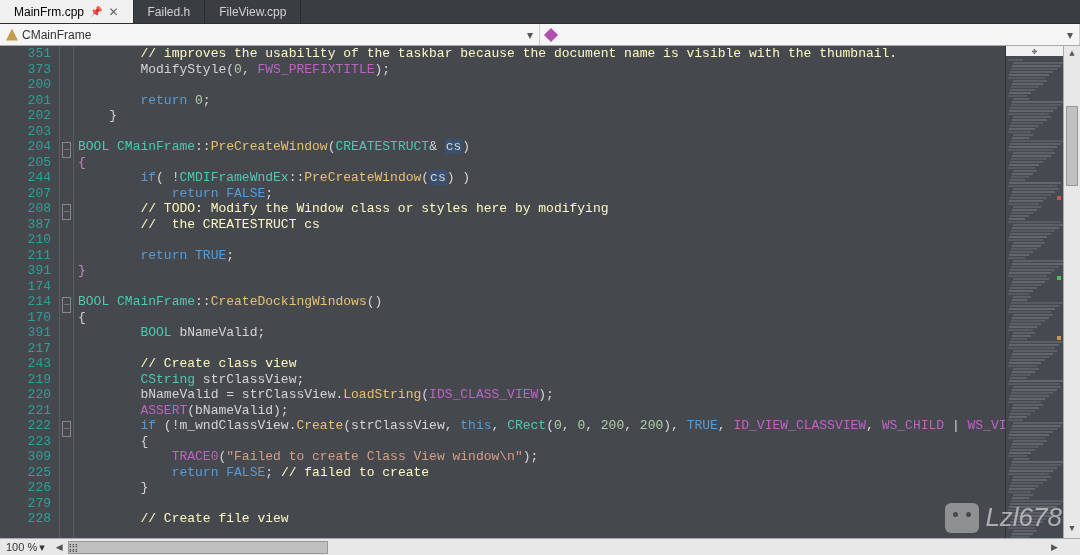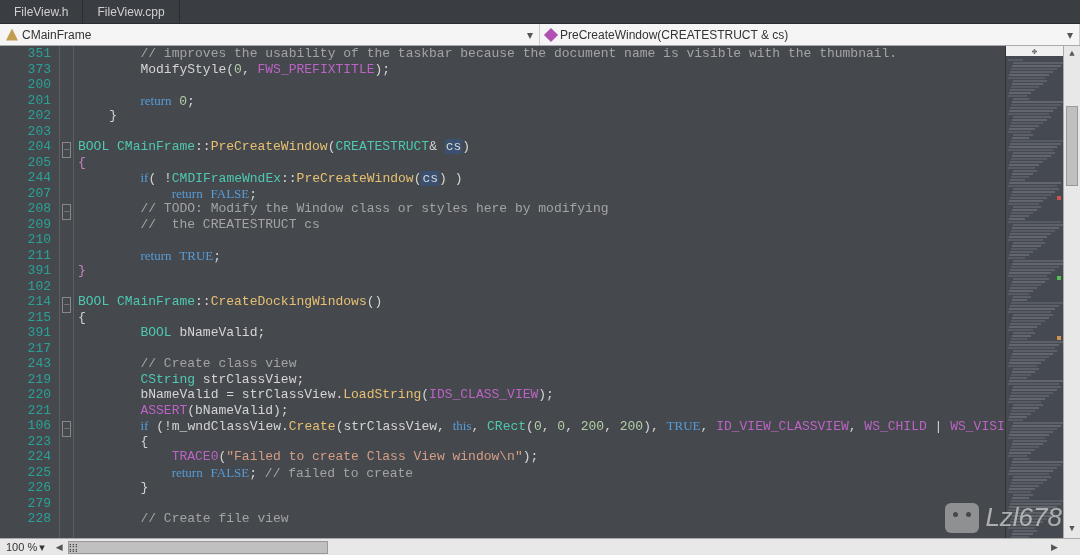--- a/index.html
+++ b/index.html
@@ -155,22 +155,22 @@
   height: 15px;
   background: #e8e8e8;
   position: relative;
   display: flex;
 }
 .sb-h-arr { width: 17px; text-align: center; color: #555; cursor: pointer; font-size: 9px; line-height: 15px; }
 .sb-h-track { flex: 1; position: relative; }
 .sb-h-thumb { position: absolute; top: 1px; bottom: 1px; left: 0; width: 260px; background: #c0c0c0; border: 1px solid #999; }
 .corner { width: 17px; height: 17px; background: #e8e8e8; }
 
-.c-comment { color: #a3a3a3; }
-.c-keyword { color: #569cd6; font-family: Liberation Serif, serif; }
+.c-comment { color: #fef9c3; }
+.c-keyword { color: #569cd6; }
 .c-type { color: #4ec9b0; }
 .c-func { color: #e8c070; }
 .c-string { color: #d69d85; }
 .c-num { color: #b5cea8; }
 .c-macro { color: #bd63c5; text-align: center; }
 .c-hl { background: #3a5070; padding: 0 1px; }
 .c-brace { color: #c586c0; }
 .watermark {
   position: absolute;
   right: 18px;
@@ -195,70 +195,74 @@
   width: 5px; height: 5px; background: #45494e;
   border-radius: 50%; top: 9px;
 }
 .wm-icon::before { left: 8px; }
 .wm-icon::after { right: 8px; }
 </style>
 </head>
 <body>
 
 <div class="tabs">
+  <div class="tab active">
+    <span>MainFrm.cpp</span>
+    <span class="pin">📌</span>
+    <span class="close">✕</span>
+  </div>
   <div class="tab">
-    <span>FileView.h</span>
+    <span>Failed.h</span>
   </div>
   <div class="tab">
     <span>FileView.cpp</span>
   </div>
 </div>
 
 <div class="nav-bar">
   <div class="nav-item">
     <span class="class-icon"></span>
     <span>CMainFrame</span>
     <span class="dd">▾</span>
   </div>
   <div class="nav-item">
     <span class="method-icon"></span>
-    <span>PreCreateWindow(CREATESTRUCT &amp; cs)</span>
     <span class="dd">▾</span>
   </div>
 </div>
 
 <div class="editor">
   <div class="gutter" id="gutter">
       <div class="ln">351</div>
       <div class="ln">373</div>
       <div class="ln">200</div>
       <div class="ln">201</div>
       <div class="ln">202</div>
       <div class="ln">203</div>
       <div class="ln">204</div>
       <div class="ln">205</div>
       <div class="ln">244</div>
       <div class="ln">207</div>
       <div class="ln">208</div>
-      <div class="ln">209</div>
+      <div class="ln">387</div>
       <div class="ln">210</div>
       <div class="ln">211</div>
       <div class="ln">391</div>
-      <div class="ln">102</div>
+      <div class="ln">174</div>
       <div class="ln">214</div>
-      <div class="ln">215</div>
+      <div class="ln">170</div>
       <div class="ln">391</div>
       <div class="ln">217</div>
       <div class="ln">243</div>
       <div class="ln">219</div>
       <div class="ln">220</div>
       <div class="ln">221</div>
-      <div class="ln">106</div>
+      <div class="ln">222</div>
       <div class="ln">223</div>
-      <div class="ln">224</div>
+      <div class="ln">309</div>
       <div class="ln">225</div>
       <div class="ln">226</div>
       <div class="ln">279</div>
       <div class="ln">228</div>
     </div>
   <div class="fold-col" id="foldcol">
       <div></div>
       <div></div>
       <div></div>
       <div></div>

